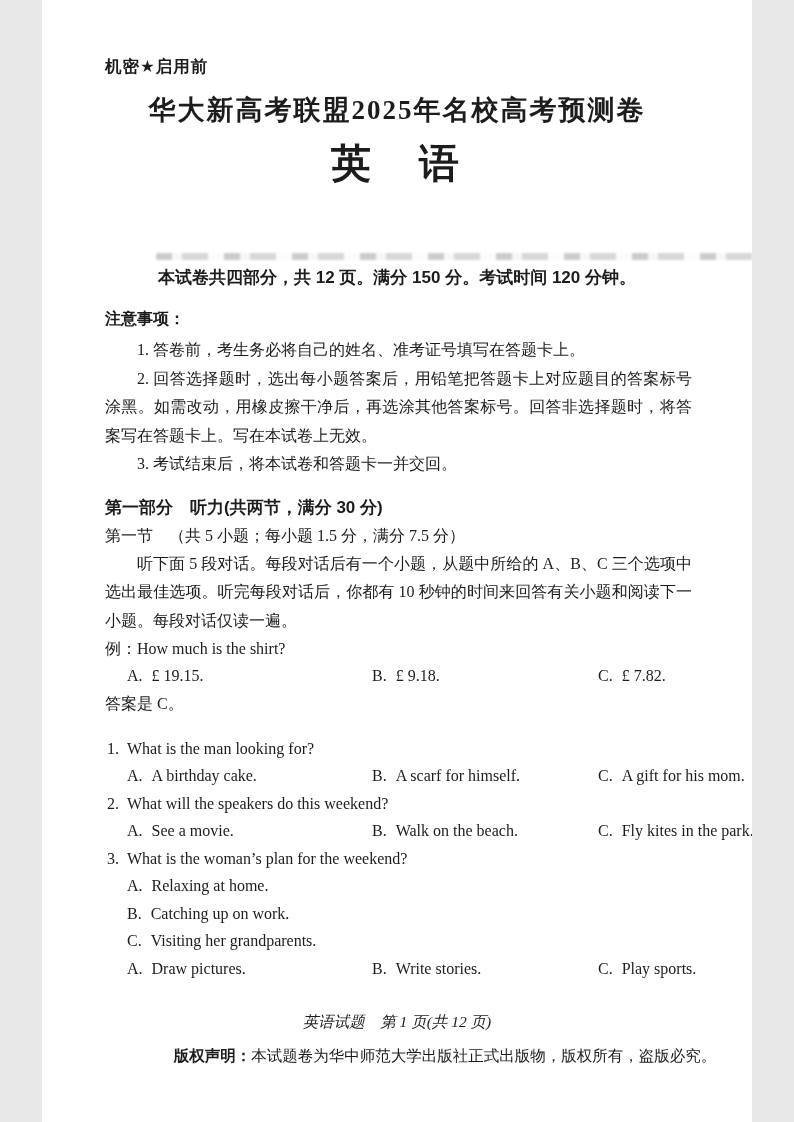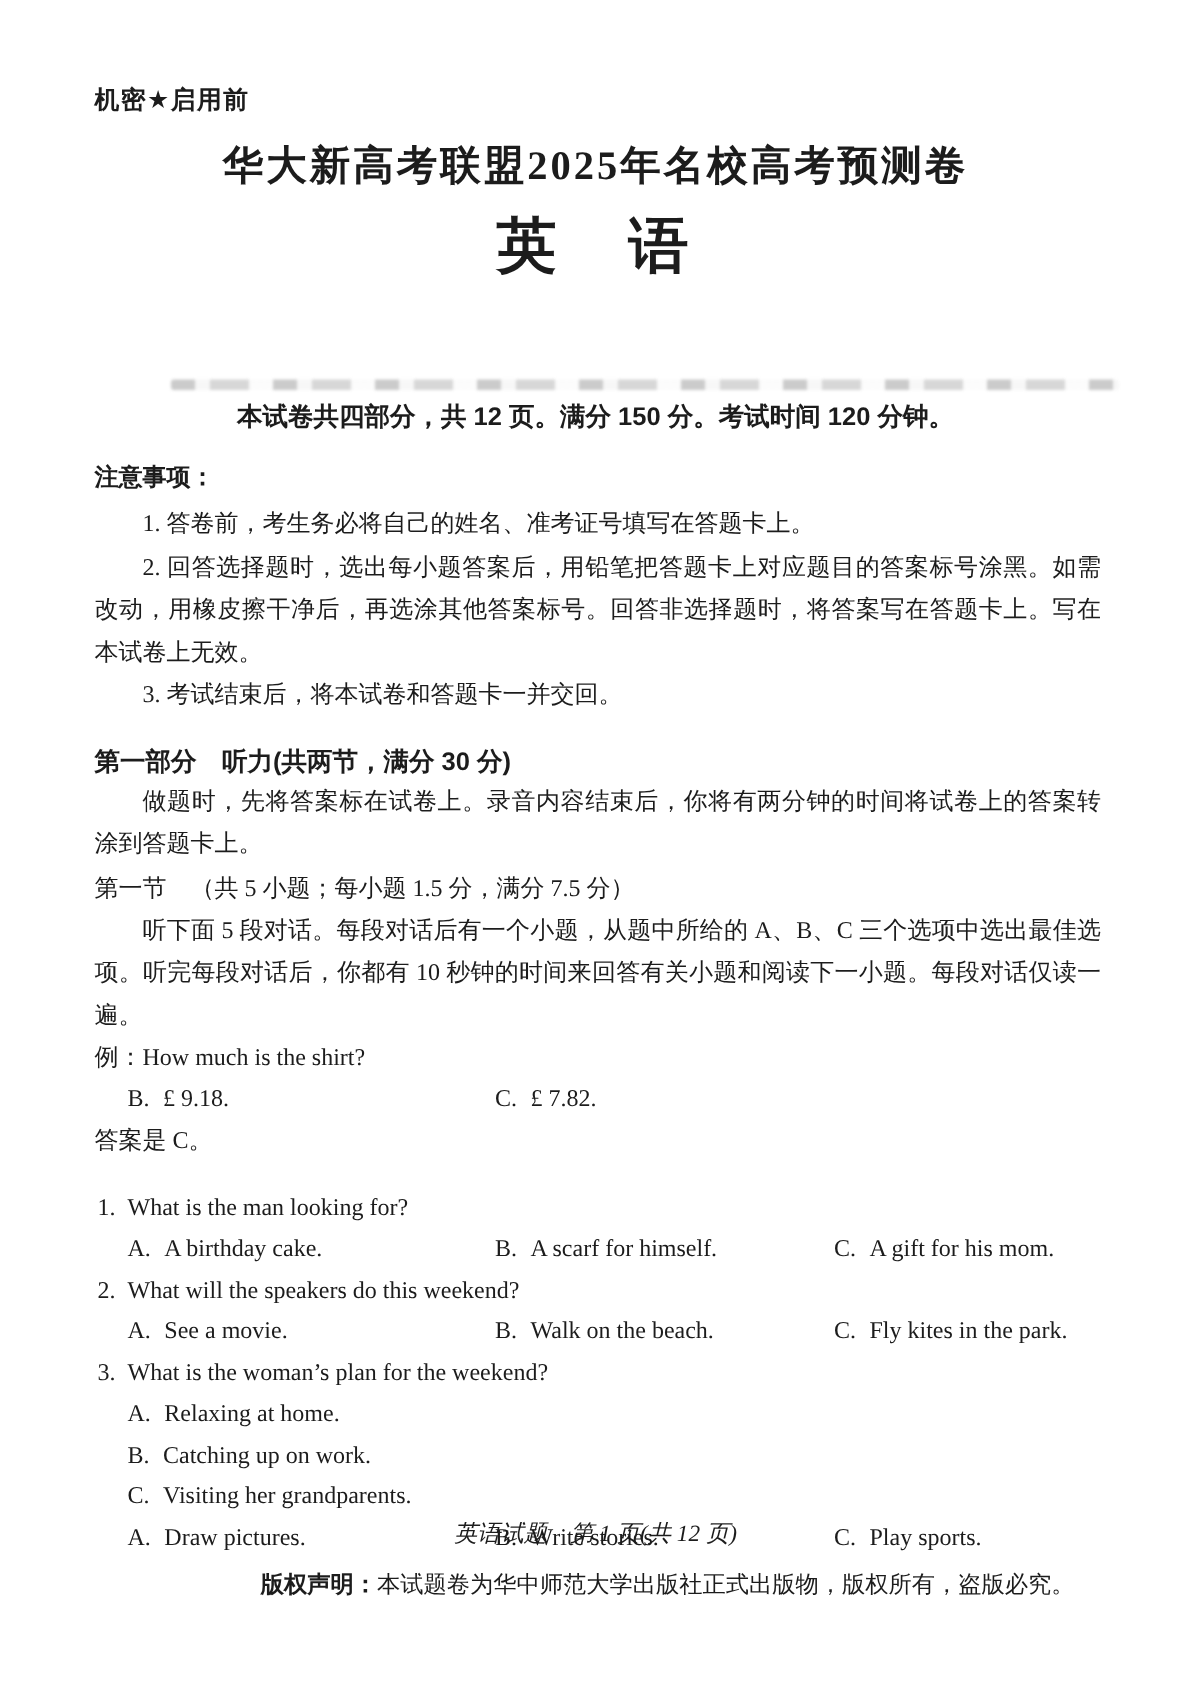--- a/index.html
+++ b/index.html
@@ -1,18 +1,18 @@
 <!DOCTYPE html>
 <html lang="zh"><head>
 <meta charset="utf-8">
 <style>
   html, body { margin: 0; padding: 0; background: #e8e8e8; }
   .page {
     position: relative;
-    width: 794px;
+    width: 710px;
     height: 1122px;
     margin: 0 auto;
     background: #ffffff;
     color: #1c1c1c;
     font-family: "Liberation Serif", "DejaVu Serif", serif;
     overflow: hidden;
   }
   .hei { font-family: "Liberation Sans", "DejaVu Sans", sans-serif; font-weight: 700; }
 
   .classification {
@@ -95,30 +95,30 @@
   <div class="exam-info hei">本试卷共四部分，共 12 页。满分 150 分。考试时间 120 分钟。</div>
 
   <div class="main">
 
     <div class="notice-heading hei">注意事项：</div>
     <p class="para">1. 答卷前，考生务必将自己的姓名、准考证号填写在答题卡上。</p>
     <p class="para">2. 回答选择题时，选出每小题答案后，用铅笔把答题卡上对应题目的答案标号涂黑。如需改动，用橡皮擦干净后，再选涂其他答案标号。回答非选择题时，将答案写在答题卡上。写在本试卷上无效。</p>
     <p class="para">3. 考试结束后，将本试卷和答题卡一并交回。</p>
 
     <div class="part-heading hei">第一部分　听力(共两节，满分 30 分)</div>
-    <p class="para">做题时，先将答案标在试卷上。录音内容结束后，你将有两分钟的时间将试卷上的答案转涂到答题卡上。</p>
 
     <div class="sec-heading">第一节　（共 5 小题；每小题 1.5 分，满分 7.5 分）</div>
     <p class="para">听下面 5 段对话。每段对话后有一个小题，从题中所给的 A、B、C 三个选项中选出最佳选项。听完每段对话后，你都有 10 秒钟的时间来回答有关小题和阅读下一小题。每段对话仅读一遍。</p>
 
     <div class="ex-line">
       <span>例：</span><span>How much is the shirt?</span>
     </div>
 
     <div class="opt-row ex-line">
+      <span class="opt-cell"><span class="opt-label">A.</span><span>£ 19.15.</span></span>
       <span class="opt-cell"><span class="opt-label">B.</span><span>£ 9.18.</span></span>
       <span class="opt-cell"><span class="opt-label">C.</span><span>£ 7.82.</span></span>
     </div>
 
     <div class="ex-line">答案是 C。</div>
 
     <div class="questions">
 
       <div class="q-line">
         <span class="q-num">1.</span><span>What is the man looking for?</span>

